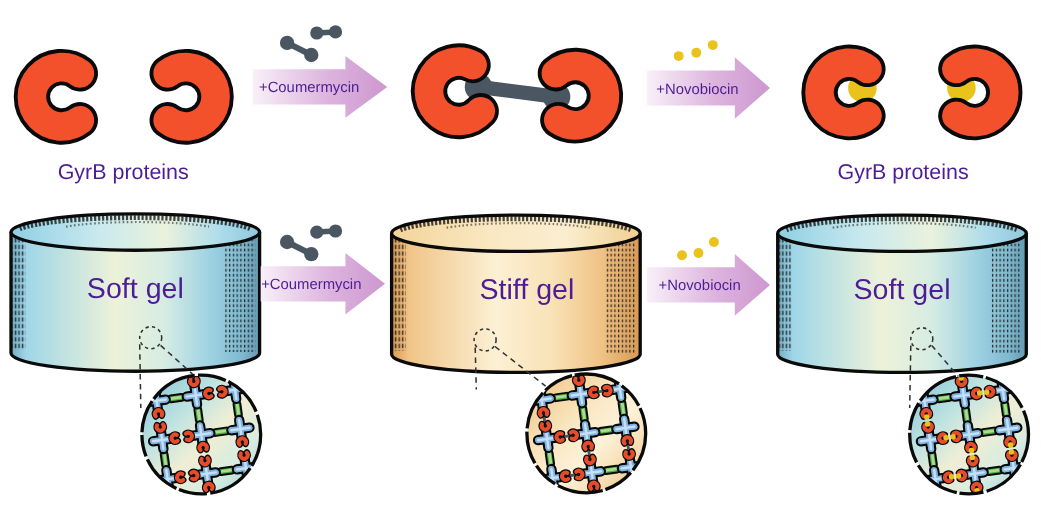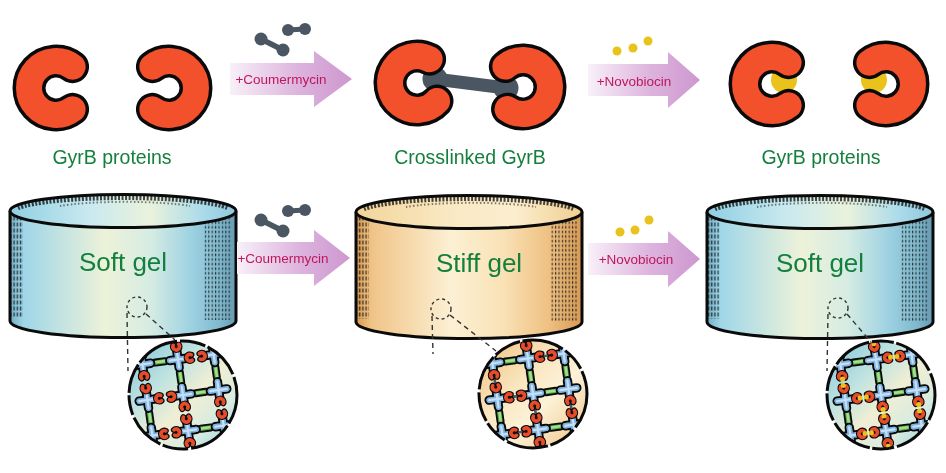--- a/index.html
+++ b/index.html
@@ -1,23 +1,23 @@
 <!DOCTYPE html>
 <html><head>
 <meta charset="utf-8">
 <style>
   html,body{margin:0;padding:0;background:#fff;}
   .canvas{position:relative;width:946px;height:473px;background:#ffffff;overflow:hidden;
           font-family:"Liberation Sans",sans-serif;}
   .canvas svg.art{position:absolute;left:0;top:0;}
-  .lbl{position:absolute;transform:translate(-50%,-50%);white-space:nowrap;color:#15803d;
+  .lbl{position:absolute;transform:translate(-50%,-50%);white-space:nowrap;color:#4c1d95;
        font-family:"Liberation Sans",sans-serif;}
   .lbl-md{font-size:19.5px;}
   .lbl-gel{font-size:26px;}
-  .lbl-sm{font-size:13.5px;color:#be185d;}
+  .lbl-sm{font-size:13.5px;color:#4c1d95;}
 </style>
 </head>
 <body>
 
 <div class="canvas">
 
 <svg class="art" width="946" height="473" viewBox="0 0 946 473">
   <defs>
     <linearGradient id="arrowGrad" x1="0" y1="0" x2="1" y2="0">
       <stop offset="0" stop-color="#F8F0F8"></stop>
@@ -317,21 +317,20 @@
     <g transform="translate(823,337)">
       <use href="#lattice"></use>
       <use href="#pairs"></use>
       <use href="#ydots"></use>
     </g>
   </g>
   <circle cx="881" cy="395" r="54" fill="none" stroke="#0A0A0A" stroke-width="3" stroke-dasharray="26 2.5 40 3 22 2.5 44 3 28 2.5"></circle>
 </svg>
 
 <div class="lbl lbl-md" style="left:112px;top:157px">GyrB proteins</div>
-<div class="lbl lbl-md" style="left:470px;top:157px">Crosslinked GyrB</div>
 <div class="lbl lbl-md" style="left:821px;top:157px">GyrB proteins</div>
 
 <div class="lbl lbl-sm" style="left:281px;top:79px">+Coumermycin</div>
 <div class="lbl lbl-sm" style="left:634px;top:81px">+Novobiocin</div>
 <div class="lbl lbl-sm" style="left:283px;top:258px">+Coumermycin</div>
 <div class="lbl lbl-sm" style="left:636px;top:259px">+Novobiocin</div>
 
 <div class="lbl lbl-gel" style="left:123px;top:262px">Soft gel</div>
 <div class="lbl lbl-gel" style="left:479px;top:263px">Stiff gel</div>
 <div class="lbl lbl-gel" style="left:820px;top:263px">Soft gel</div>

